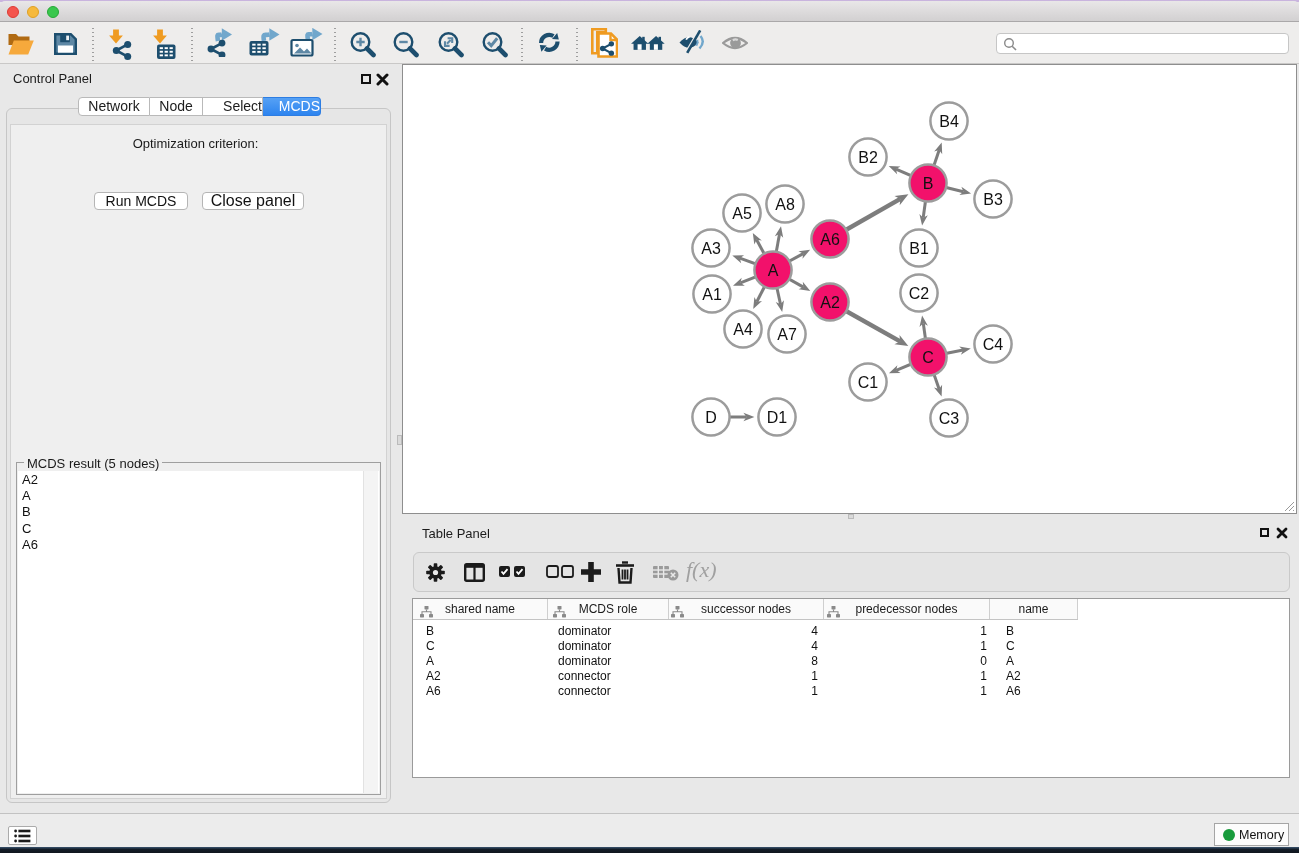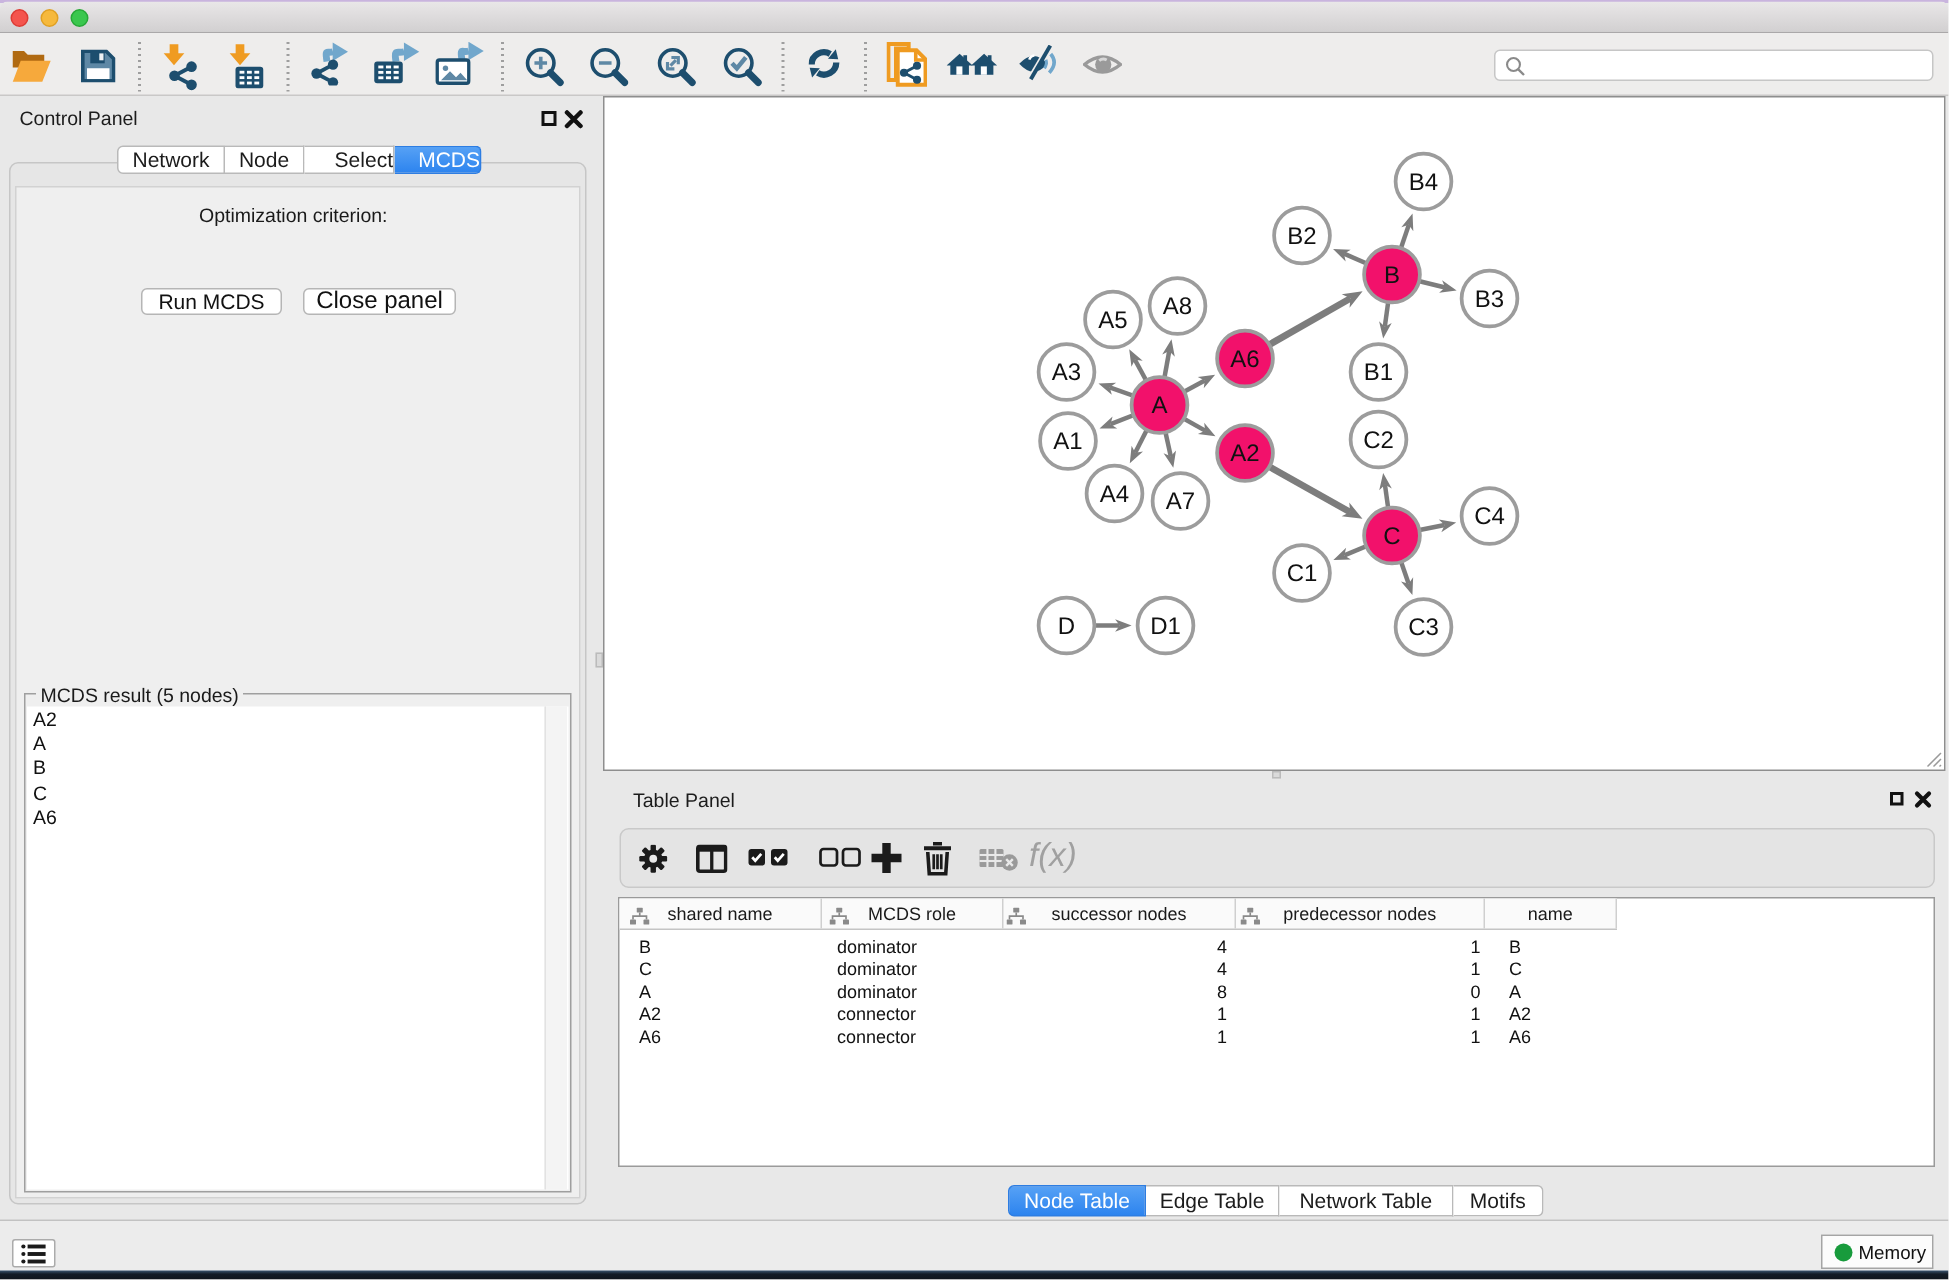--- a/index.html
+++ b/index.html
@@ -364,21 +364,21 @@
           <g stroke="#e9e9e9" stroke-width="1.4">
 <line x1="1" y1="8" x2="17" y2="8"></line>
             <line x1="1" y1="12" x2="17" y2="12"></line>
 <line x1="6.3" y1="4" x2="6.3" y2="16"></line>
             <line x1="11.6" y1="4" x2="11.6" y2="16"></line>
           </g>
 <circle cx="21" cy="13" r="5.5" fill="#9a9a9a"></circle>
           <path d="M18.8 10.8 l4.4 4.4 M23.2 10.8 l-4.4 4.4" stroke="#e9e9e9" stroke-width="1.6"></path>
         </svg>
       </div>
-  <div class="abs" style="left:283px;top:38px;font-family:Liberation Sans, sans-serif;font-style:italic;font-size:22px;color:#a0a0a0">f(x)</div>
+  <div class="abs" style="left:283px;top:38px;font-family:Liberation Serif, serif;font-style:italic;font-size:22px;color:#a0a0a0">f(x)</div>
 
   <div class="abs" style="left:9px;top:79px;width:878px;height:180px;background:#fff;border:1px solid #9a9a9a">
 
     <div style="position:absolute;left:0;top:0;height:21px;display:flex;border-bottom:1px solid #c4c4c4;background:#fafafa">
       <div style="width:135px;border-right:1px solid #cfcfcf;position:relative">
             <span style="position:absolute;left:7px;top:5px"><svg width="13" height="12" viewBox="0 0 13 12">
                 <g fill="#8a8a8a">
 <rect x="4.5" y="0" width="4" height="3.4" rx="0.6"></rect>
 <rect x="0" y="8" width="4" height="3.4" rx="0.6"></rect>
 <rect x="9" y="8" width="4" height="3.4" rx="0.6"></rect>
@@ -458,26 +458,20 @@
             <div style="width:136px;padding-left:13px;box-sizing:border-box">A6</div>
             <div style="width:122px;padding-left:9px;box-sizing:border-box">connector</div>
             <div style="width:156px;text-align:right;padding-right:9px;box-sizing:border-box">1</div>
             <div style="width:167px;text-align:right;padding-right:7px;box-sizing:border-box">1</div>
             <div style="width:84px;padding-left:12px;box-sizing:border-box">A6</div>
           </div>
 
     </div>
   </div>
 
-  <div class="abs" style="left:269px;top:271px;height:21px;display:flex">
-    <div style="width:92px;background:linear-gradient(#56a1f5,#2d84ef);border:1px solid #2d7de2;border-radius:4px 0 0 4px;font-size:14px;color:#fff;text-align:center;line-height:19px">Node Table</div>
-    <div style="width:89px;background:#fff;border:1px solid #b9b9b9;border-left:none;font-size:14px;color:#1c1c1c;text-align:center;line-height:19px">Edge Table</div>
-    <div style="width:116px;background:#fff;border:1px solid #b9b9b9;border-left:none;font-size:14px;color:#1c1c1c;text-align:center;line-height:19px">Network Table</div>
-    <div style="width:60px;background:#fff;border:1px solid #b9b9b9;border-left:none;border-radius:0 4px 4px 0;font-size:14px;color:#1c1c1c;text-align:center;line-height:19px">Motifs</div>
-  </div>
 </div>
 
 <div class="abs" style="left:0;top:813px;width:1299px;height:34px;background:#ececec;border-top:1px solid #c2c2c2">
   <div class="abs" style="left:8px;top:12px;width:29px;height:19px;background:#fff;border:1px solid #ababab;border-radius:2px;display:flex;align-items:center;justify-content:center">
         <svg width="17" height="14" viewBox="0 0 17 14">
           <g fill="#1b1b1b">
 <circle cx="1.6" cy="2" r="1.4"></circle>
             <rect x="4.4" y="0.7" width="12" height="2.6"></rect>
 <circle cx="1.6" cy="7" r="1.4"></circle>
             <rect x="4.4" y="5.7" width="12" height="2.6"></rect>

